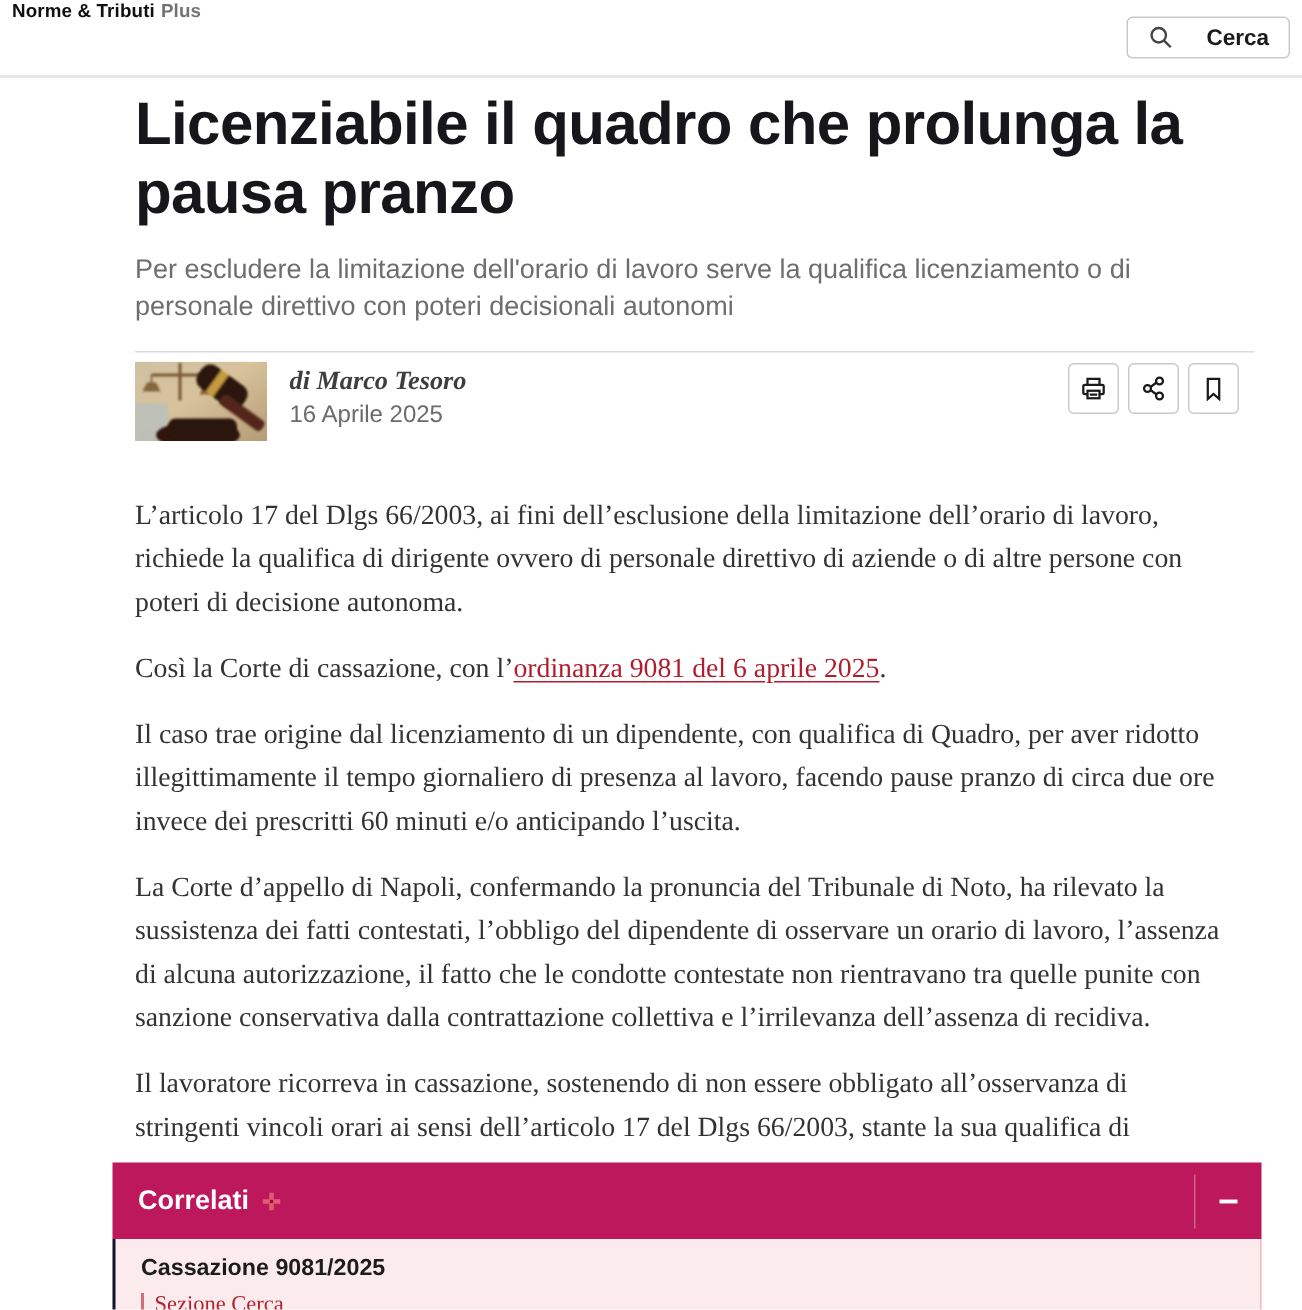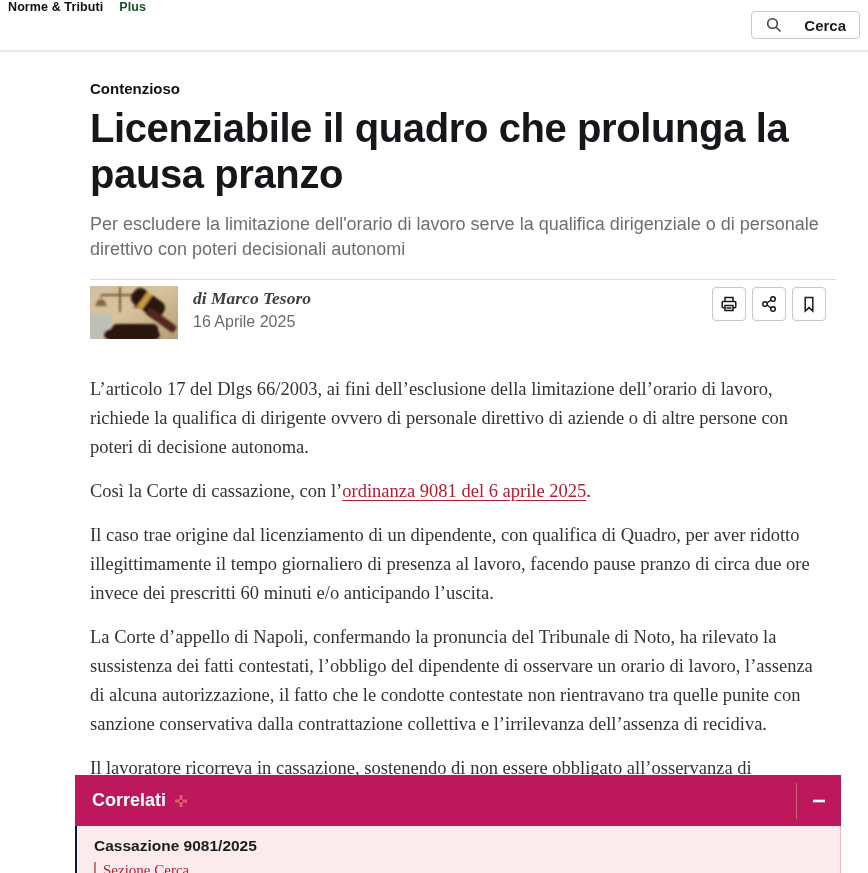--- a/index.html
+++ b/index.html
@@ -11,21 +11,21 @@
 
   
   .site-header { position:absolute; top:0; left:0; width:868px; height:52px;
     background:#fff; border-bottom:2px solid #e8e8e8; z-index:5; }
   .logo { position:absolute; left:8px; top:4px; cursor:pointer; }
   .logo-top { display:flex; align-items:center; }
   .logo-nt { font-weight:900; font-size:29px; letter-spacing:-2px; color:#101010; }
   .logo-plus { margin:0 5px 0 2px; display:block; }
   .logo-lavoro { font-weight:900; font-size:29px; letter-spacing:-0.5px; color:#e4002b; }
   .logo-tagline { font-size:12.5px; font-weight:800; color:#101010; margin-top:-4px; letter-spacing:0.1px; }
-  .logo-tagline .tag-plus { color:#14532d; margin-left:16px; }
+  .logo-tagline .tag-plus { color:#737373; margin-left:4px; }
 
   .search-btn { position:absolute; right:8px; top:11px; height:28px; padding:0 13px;
     border:1px solid #c9c9c9; border-radius:4px; background:#fff; cursor:pointer;
     display:flex; align-items:center; gap:21px;
     font-family:"Liberation Sans",sans-serif; font-size:15px; font-weight:700; color:#1a1a1a; }
 
   
   .content { position:absolute; left:90px; top:52px; width:746px; }
   .category { margin-top:28px; font-size:15px; font-weight:700; color:#111; cursor:pointer; }
   .title { margin-top:8px; font-family:Liberation Sans, sans-serif; font-weight:700;
@@ -79,23 +79,22 @@
   <button class="search-btn">
     <svg width="18" height="18" viewBox="0 0 18 18" fill="none" stroke="#444" stroke-width="1.6">
       <circle cx="7.5" cy="7.5" r="4.8"></circle>
       <line x1="11.2" y1="11.2" x2="15.5" y2="15.5"></line>
     </svg>
     <span>Cerca</span>
   </button>
 </header>
 
 <main class="content">
-  <div class="category">Contenzioso</div>
   <h1 class="title">Licenziabile il quadro che prolunga la pausa pranzo</h1>
-  <div class="subtitle">Per escludere la limitazione dell'orario di lavoro serve la qualifica dirigenziale o di personale direttivo con poteri decisionali autonomi</div>
+  <div class="subtitle">Per escludere la limitazione dell'orario di lavoro serve la qualifica licenziamento o di personale direttivo con poteri decisionali autonomi</div>
 
   <div class="author-divider"></div>
 
   <div class="author-row">
     <div class="thumb">
       <svg width="88" height="53" viewBox="0 0 88 53">
         <defs>
           <linearGradient id="bgG" x1="0" y1="0" x2="1" y2="1">
             <stop offset="0" stop-color="#cfc0a4"></stop>
             <stop offset="0.45" stop-color="#d8c29b"></stop>

